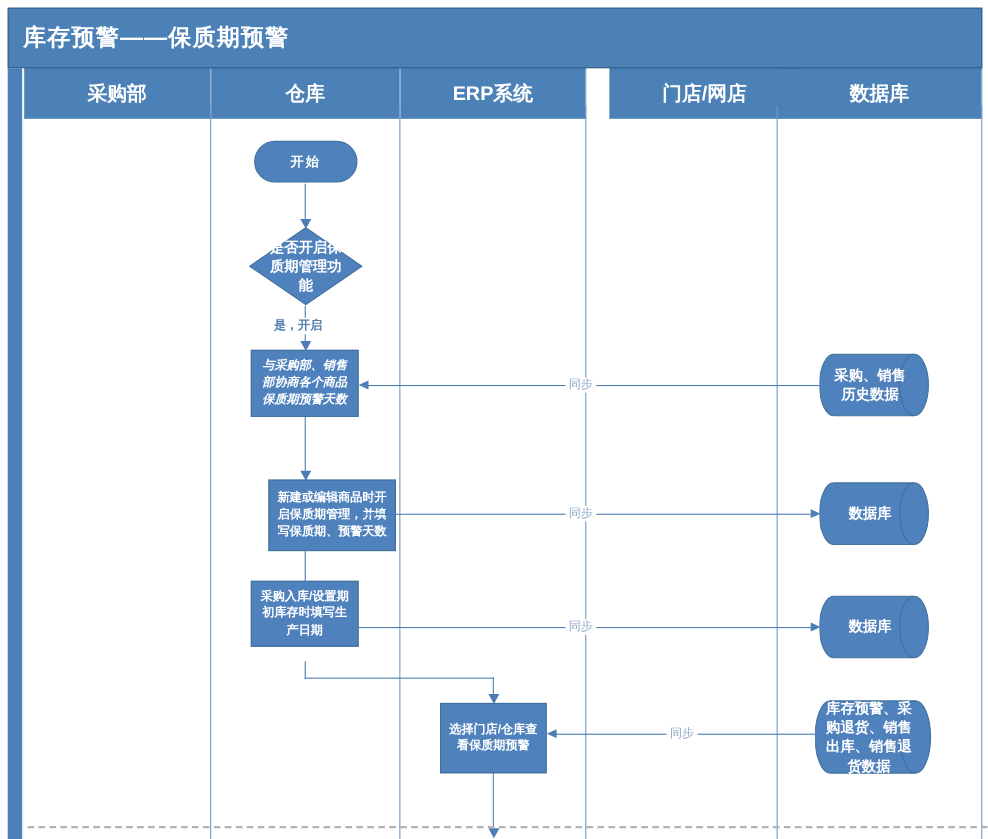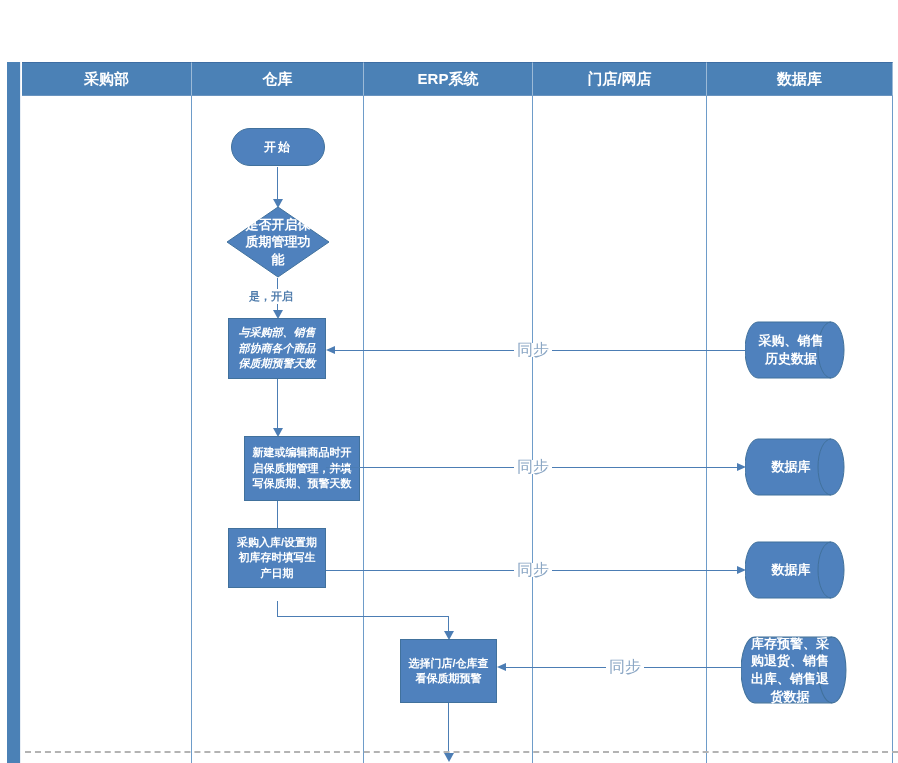--- a/index.html
+++ b/index.html
@@ -21,26 +21,26 @@
     position:absolute;left:7px;top:7px;width:886px;height:55px;box-sizing:border-box;
     background:var(--header-blue);border:1px solid #37618c;
     color:#fff;font-size:21px;font-weight:bold;line-height:53px;padding-left:13px;
     letter-spacing:1px;
   }
   .pool-bar{
     position:absolute;left:7px;top:62px;width:14px;height:701px;
     background:var(--header-blue);border-right:1px solid #e8eef5;box-sizing:border-box;
   }
   .lane-header{
-    position:absolute;top:62px;height:34px;box-sizing:border-box;
+    position:absolute;top:62px;height:46px;box-sizing:border-box;
     background:var(--header-blue);
     border-right:1px solid rgba(255,255,255,0.45);
     border-top:1px solid #3d6da3;border-bottom:1px solid #6a94bf;
     display:flex;align-items:center;justify-content:center;
-    color:#fff;font-size:15px;font-weight:bold;
+    color:#fff;font-size:18px;font-weight:bold;
   }
   .vlane{
     position:absolute;top:96px;height:667px;width:1px;background:var(--lane-line);
   }
   .shape-text{
     position:absolute;inset:0;display:flex;align-items:center;justify-content:center;
     color:#fff;font-size:13px;font-weight:bold;text-align:center;line-height:1.35;
   }
   .node-start{
     position:absolute;left:231px;top:128px;width:94px;height:38px;box-sizing:border-box;
@@ -66,43 +66,44 @@
     border-left:5px solid transparent;border-right:5px solid transparent;
     border-top:9px solid var(--connector);}
   .ah-left{position:absolute;width:0;height:0;
     border-top:4px solid transparent;border-bottom:4px solid transparent;
     border-right:9px solid var(--connector);}
   .ah-right{position:absolute;width:0;height:0;
     border-top:4px solid transparent;border-bottom:4px solid transparent;
     border-left:9px solid var(--connector);}
   .sync-label{
     position:absolute;background:#fff;color:var(--sync-text);
-    font-size:16px;padding:0 3px;line-height:14px;
+    font-size:11px;padding:0 3px;line-height:14px;
   }
   .branch-label{
     position:absolute;left:247px;top:289px;background:#fff;color:var(--branch-text);
     font-size:11px;font-weight:bold;padding:0 2px;line-height:15px;
   }
   .page-dash{
     position:absolute;left:25px;top:751px;width:873px;height:0;
     border-top:2px dashed var(--dash-color);
   }
 </style>
 </head>
 <body>
 
 <div class="canvas">
 
+  <div class="titlebar">库存预警——保质期预警</div>
 
   <div class="pool-bar"></div>
 
   <div class="lane-header" style="left:22px;width:170px;">采购部</div>
   <div class="lane-header" style="left:364px;width:169px;">ERP系统</div>
   <div class="lane-header" style="left:192px;width:172px;">仓库</div>
-  <div class="lane-header" style="left:533px;width:174px;">门店/网店</div>
+  <div class="lane-header" style="left:554px;width:174px;">门店/网店</div>
   <div class="lane-header" style="left:707px;width:186px;">数据库</div>
 
   <div class="vlane" style="left:191px;"></div>
   <div class="vlane" style="left:363px;"></div>
   <div class="vlane" style="left:532px;"></div>
   <div class="vlane" style="left:706px;"></div>
   <div class="vlane" style="left:892px;"></div>
 
   <div class="node-start">开始</div>
 

